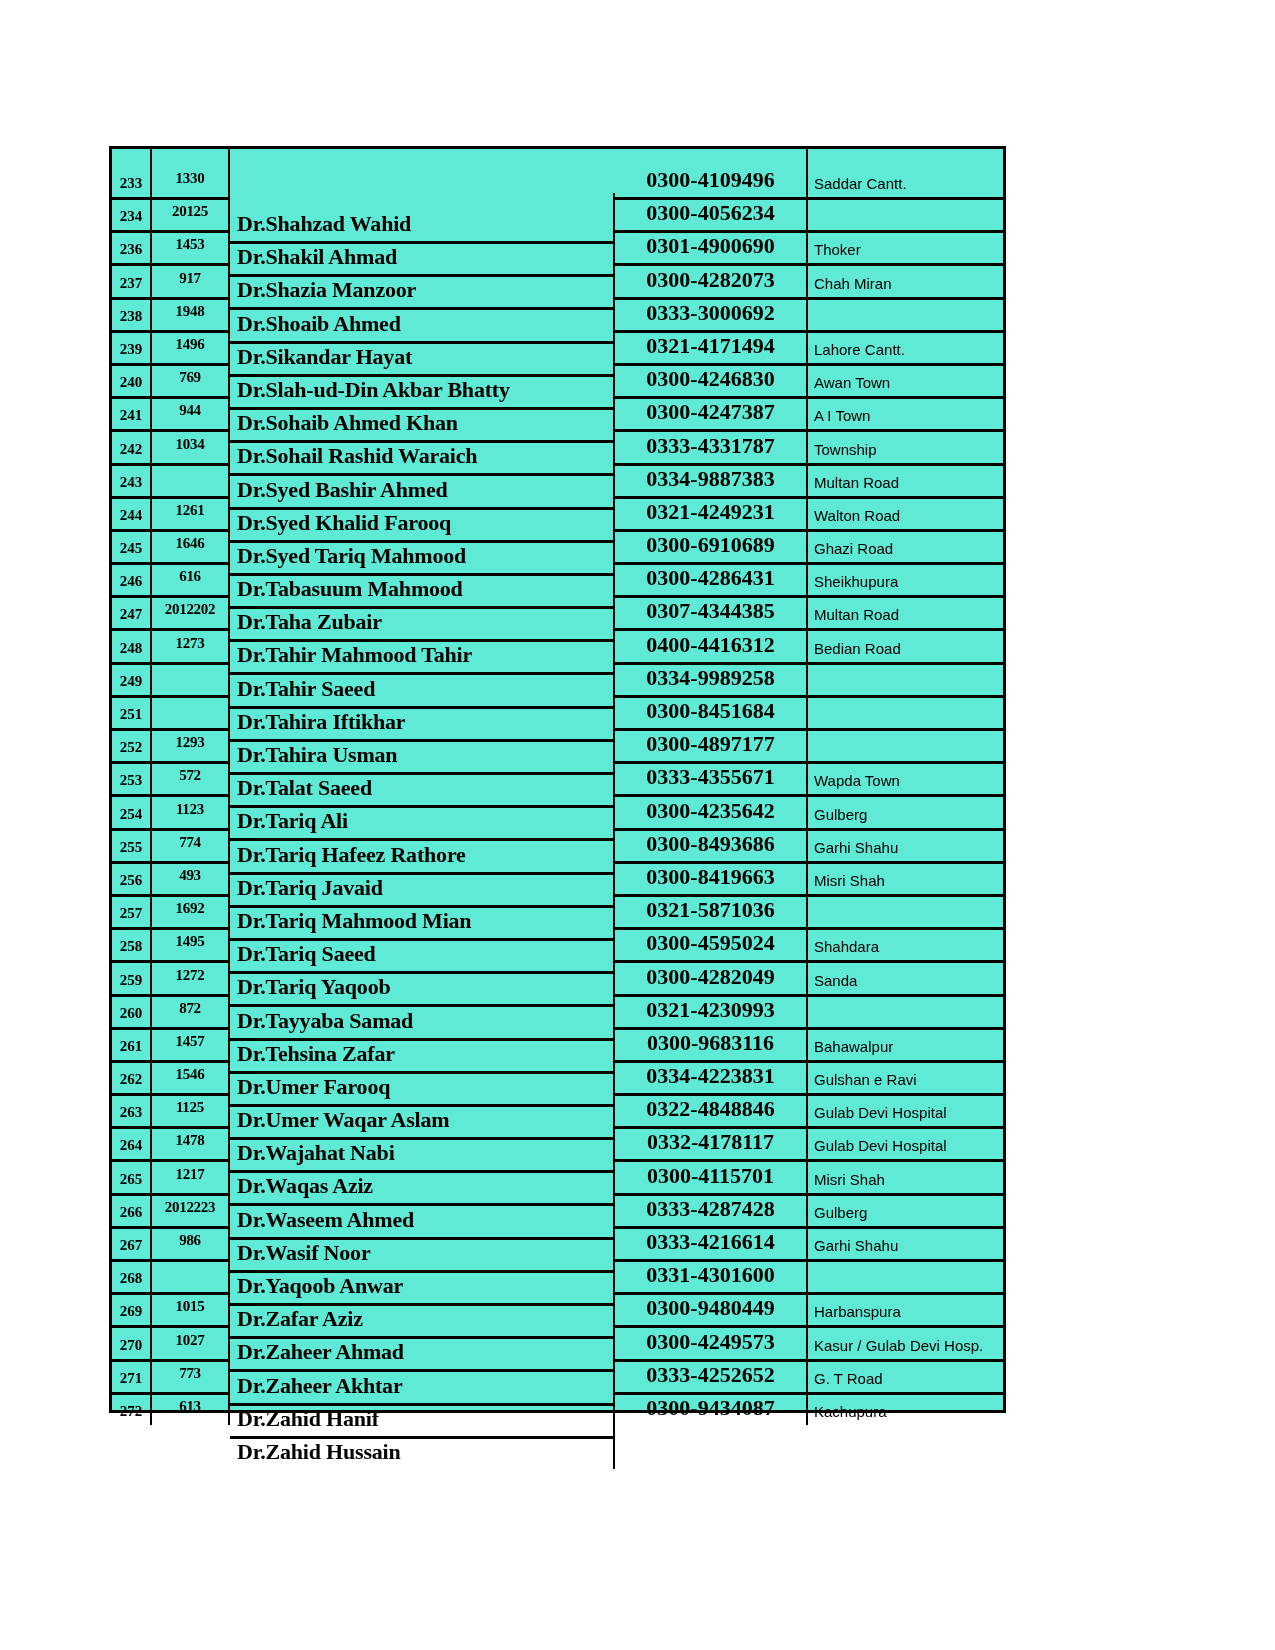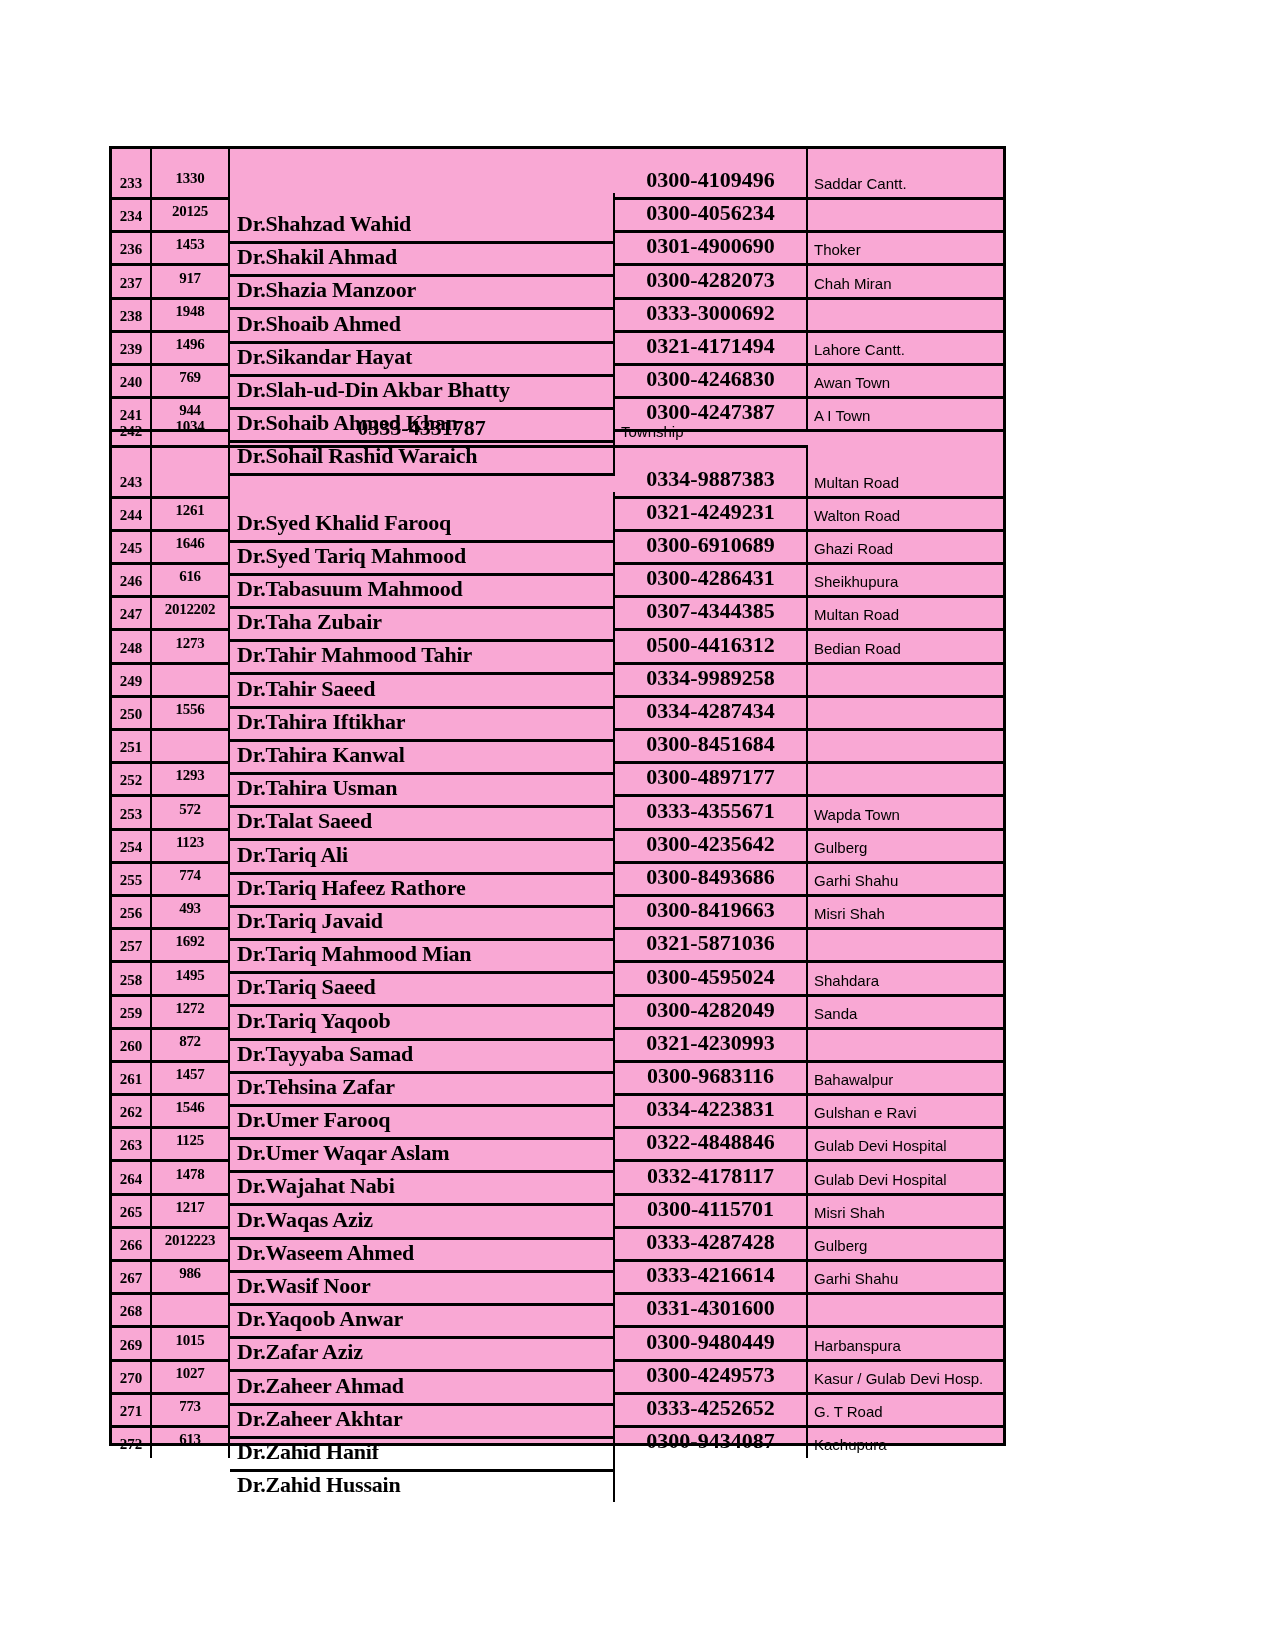--- a/index.html
+++ b/index.html
@@ -14,21 +14,21 @@
     background: #ffffff;
     overflow: hidden;
     font-family: "Liberation Serif", serif;
   }
   .doctor-table {
     position: absolute;
     left: 109px;
     top: 146px;
     width: 891px;
     border: 3px solid #000000;
-    background: #f9a8d4;
+    background: #5eead4;
   }
   .row {
     display: grid;
     grid-template-columns: 40px 78px 385px 193px 195px;
     height: 33.2px;
   }
   .cell {
     box-sizing: border-box;
     height: 100%;
     border-right: 2px solid #000000;
@@ -136,20 +136,21 @@
     <div class="cell no">241</div>
     <div class="cell id">944</div>
     <div class="cell name">Dr.Sohail Rashid Waraich</div>
     <div class="cell phone">0300-4247387</div>
     <div class="cell location">A I Town</div>
   </div>
 
   <div class="row">
     <div class="cell no">242</div>
     <div class="cell id">1034</div>
+    <div class="cell name">Dr.Syed Bashir Ahmed</div>
     <div class="cell phone">0333-4331787</div>
     <div class="cell location">Township</div>
   </div>
 
   <div class="row">
     <div class="cell no">243</div>
     <div class="cell id"></div>
     <div class="cell name">Dr.Syed Khalid Farooq</div>
     <div class="cell phone">0334-9887383</div>
     <div class="cell location">Multan Road</div>
@@ -184,39 +185,32 @@
     <div class="cell id">2012202</div>
     <div class="cell name">Dr.Tahir Mahmood Tahir</div>
     <div class="cell phone">0307-4344385</div>
     <div class="cell location">Multan Road</div>
   </div>
 
   <div class="row">
     <div class="cell no">248</div>
     <div class="cell id">1273</div>
     <div class="cell name">Dr.Tahir Saeed</div>
-    <div class="cell phone">0500-4416312</div>
+    <div class="cell phone">0400-4416312</div>
     <div class="cell location">Bedian Road</div>
   </div>
 
   <div class="row">
     <div class="cell no">249</div>
     <div class="cell id"></div>
     <div class="cell name">Dr.Tahira Iftikhar</div>
     <div class="cell phone">0334-9989258</div>
     <div class="cell location"></div>
   </div>
 
-  <div class="row">
-    <div class="cell no">250</div>
-    <div class="cell id">1556</div>
-    <div class="cell name">Dr.Tahira Kanwal</div>
-    <div class="cell phone">0334-4287434</div>
-    <div class="cell location"></div>
-  </div>
 
   <div class="row">
     <div class="cell no">251</div>
     <div class="cell id"></div>
     <div class="cell name">Dr.Tahira Usman</div>
     <div class="cell phone">0300-8451684</div>
     <div class="cell location"></div>
   </div>
 
   <div class="row">

